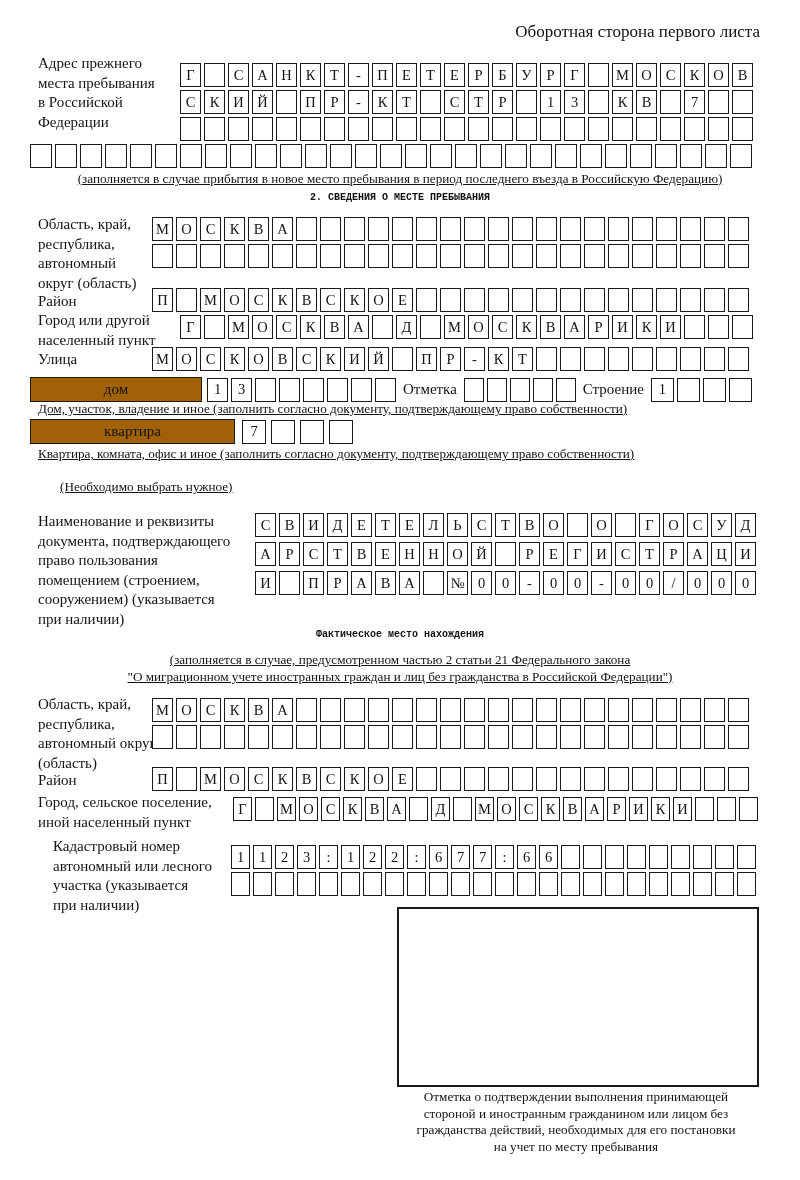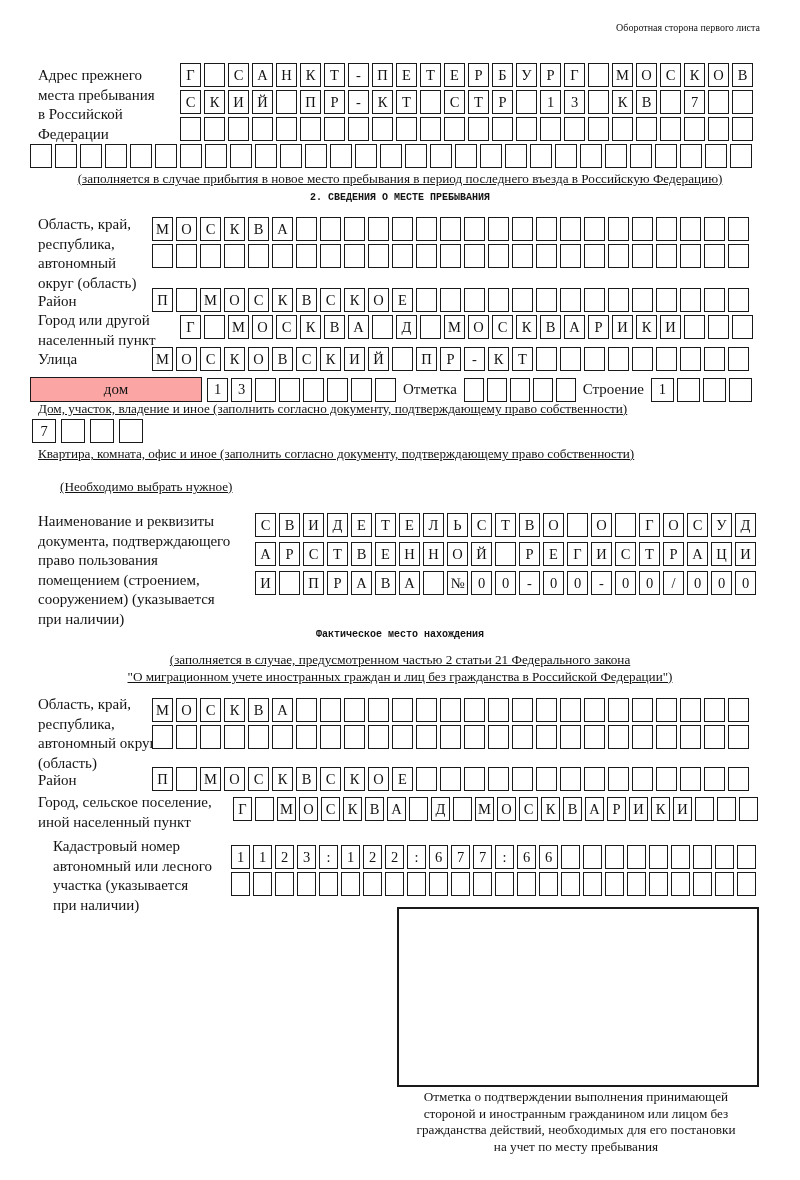--- a/index.html
+++ b/index.html
@@ -1,59 +1,59 @@
 <!DOCTYPE html>
 <html><head>
 <meta charset="utf-8">
 <style>
   html,body{margin:0;padding:0;background:#fff;}
   .page{
     position:relative;width:800px;height:1180px;background:#ffffff;
     font-family:"Liberation Serif",serif;color:#131313;overflow:hidden;
   }
-  .hdr{position:absolute;font-size:10px;white-space:nowrap;margin-left:40px;}
+  .hdr{position:absolute;font-size:17px;white-space:nowrap;margin-left:40px;}
   .lbl{position:absolute;font-size:15px;line-height:19.5px;white-space:nowrap;}
   .note{position:absolute;font-size:13.2px;white-space:nowrap;text-decoration:underline;}
   .center{left:0;width:800px;text-align:center;}
   .title{position:absolute;font-size:10px;font-weight:bold;white-space:nowrap;font-family:Liberation Mono, monospace;}
   .boxrow{position:absolute;display:flex;gap:3px;}
   .inline-cells{display:flex;gap:3px;}
   .cell{
     box-sizing:border-box;flex:none;width:21px;height:24px;
     border:1.6px solid #1a1a1a;display:flex;align-items:center;justify-content:center;
     font-size:14.5px;line-height:1;background:#fff;
   }
   .cells-w22 .cell{width:22px;}
   .cells-w19 .cell{width:19px;}
   .cells-w20 .cell{width:20px;}
   .cells-w23 .cell{width:23px;}
   .cells-kv{gap:5px;}
   .cells-kv .cell{width:24px;}
   .hrow{position:absolute;display:flex;align-items:center;gap:5px;}
   .labelbox{
     box-sizing:border-box;flex:none;height:25px;border:1.6px solid #1a1a1a;
-    display:flex;align-items:center;justify-content:center;font-size:15px;background:#fca5a5;
+    display:flex;align-items:center;justify-content:center;font-size:15px;background:#a16207;
   }
   .inlbl{font-size:15px;white-space:nowrap;padding:0 2px;}
   .mesto{position:absolute;display:flex;align-items:center;gap:11px;font-size:15px;white-space:nowrap;}
   .cb{
     box-sizing:border-box;flex:none;width:23px;height:24px;border:1.7px solid #1a1a1a;
     display:flex;align-items:center;justify-content:center;font-size:15px;background:#fff;
   }
   .stamp{position:absolute;border:2px solid #1a1a1a;background:#fff;}
   .caption{position:absolute;font-size:13.2px;line-height:16.5px;text-align:center;}
 </style>
 </head>
 <body>
 
 <div class="page">
 
   <div class="hdr" style="top:22px;right:40px">Оборотная сторона первого листа</div>
 
-  <div class="lbl" style="top:66px;left:38px">
+  <div class="lbl" style="top:54px;left:38px">
     <div>Адрес прежнего</div>
     <div>места пребывания</div>
     <div>в Российской</div>
     <div>Федерации</div>
   </div>
   <div class="boxrow" style="top:63px;left:180px">
       <div class="cell">Г</div>
       <div class="cell"></div>
       <div class="cell">С</div>
       <div class="cell">А</div>
@@ -339,20 +339,21 @@
     <div class="inline-cells cells-w23">
         <div class="cell">1</div>
         <div class="cell"></div>
         <div class="cell"></div>
         <div class="cell"></div>
       </div>
   </div>
   <div class="note" style="top:401px;left:38px">Дом, участок, владение и иное (заполнить согласно документу, подтверждающему право собственности)</div>
 
   <div class="hrow" style="top:419px;left:30px">
+    <div class="labelbox" style="width:205px">квартира</div>
     <div class="inline-cells cells-kv" style="margin-left:2px">
         <div class="cell">7</div>
         <div class="cell"></div>
         <div class="cell"></div>
         <div class="cell"></div>
       </div>
   </div>
   <div class="note" style="top:446px;left:38px">Квартира, комната, офис и иное (заполнить согласно документу, подтверждающему право собственности)</div>
 
   <div class="note" style="top:479px;left:60px;width:704px;text-align:left;">(Необходимо выбрать нужное)</div>

